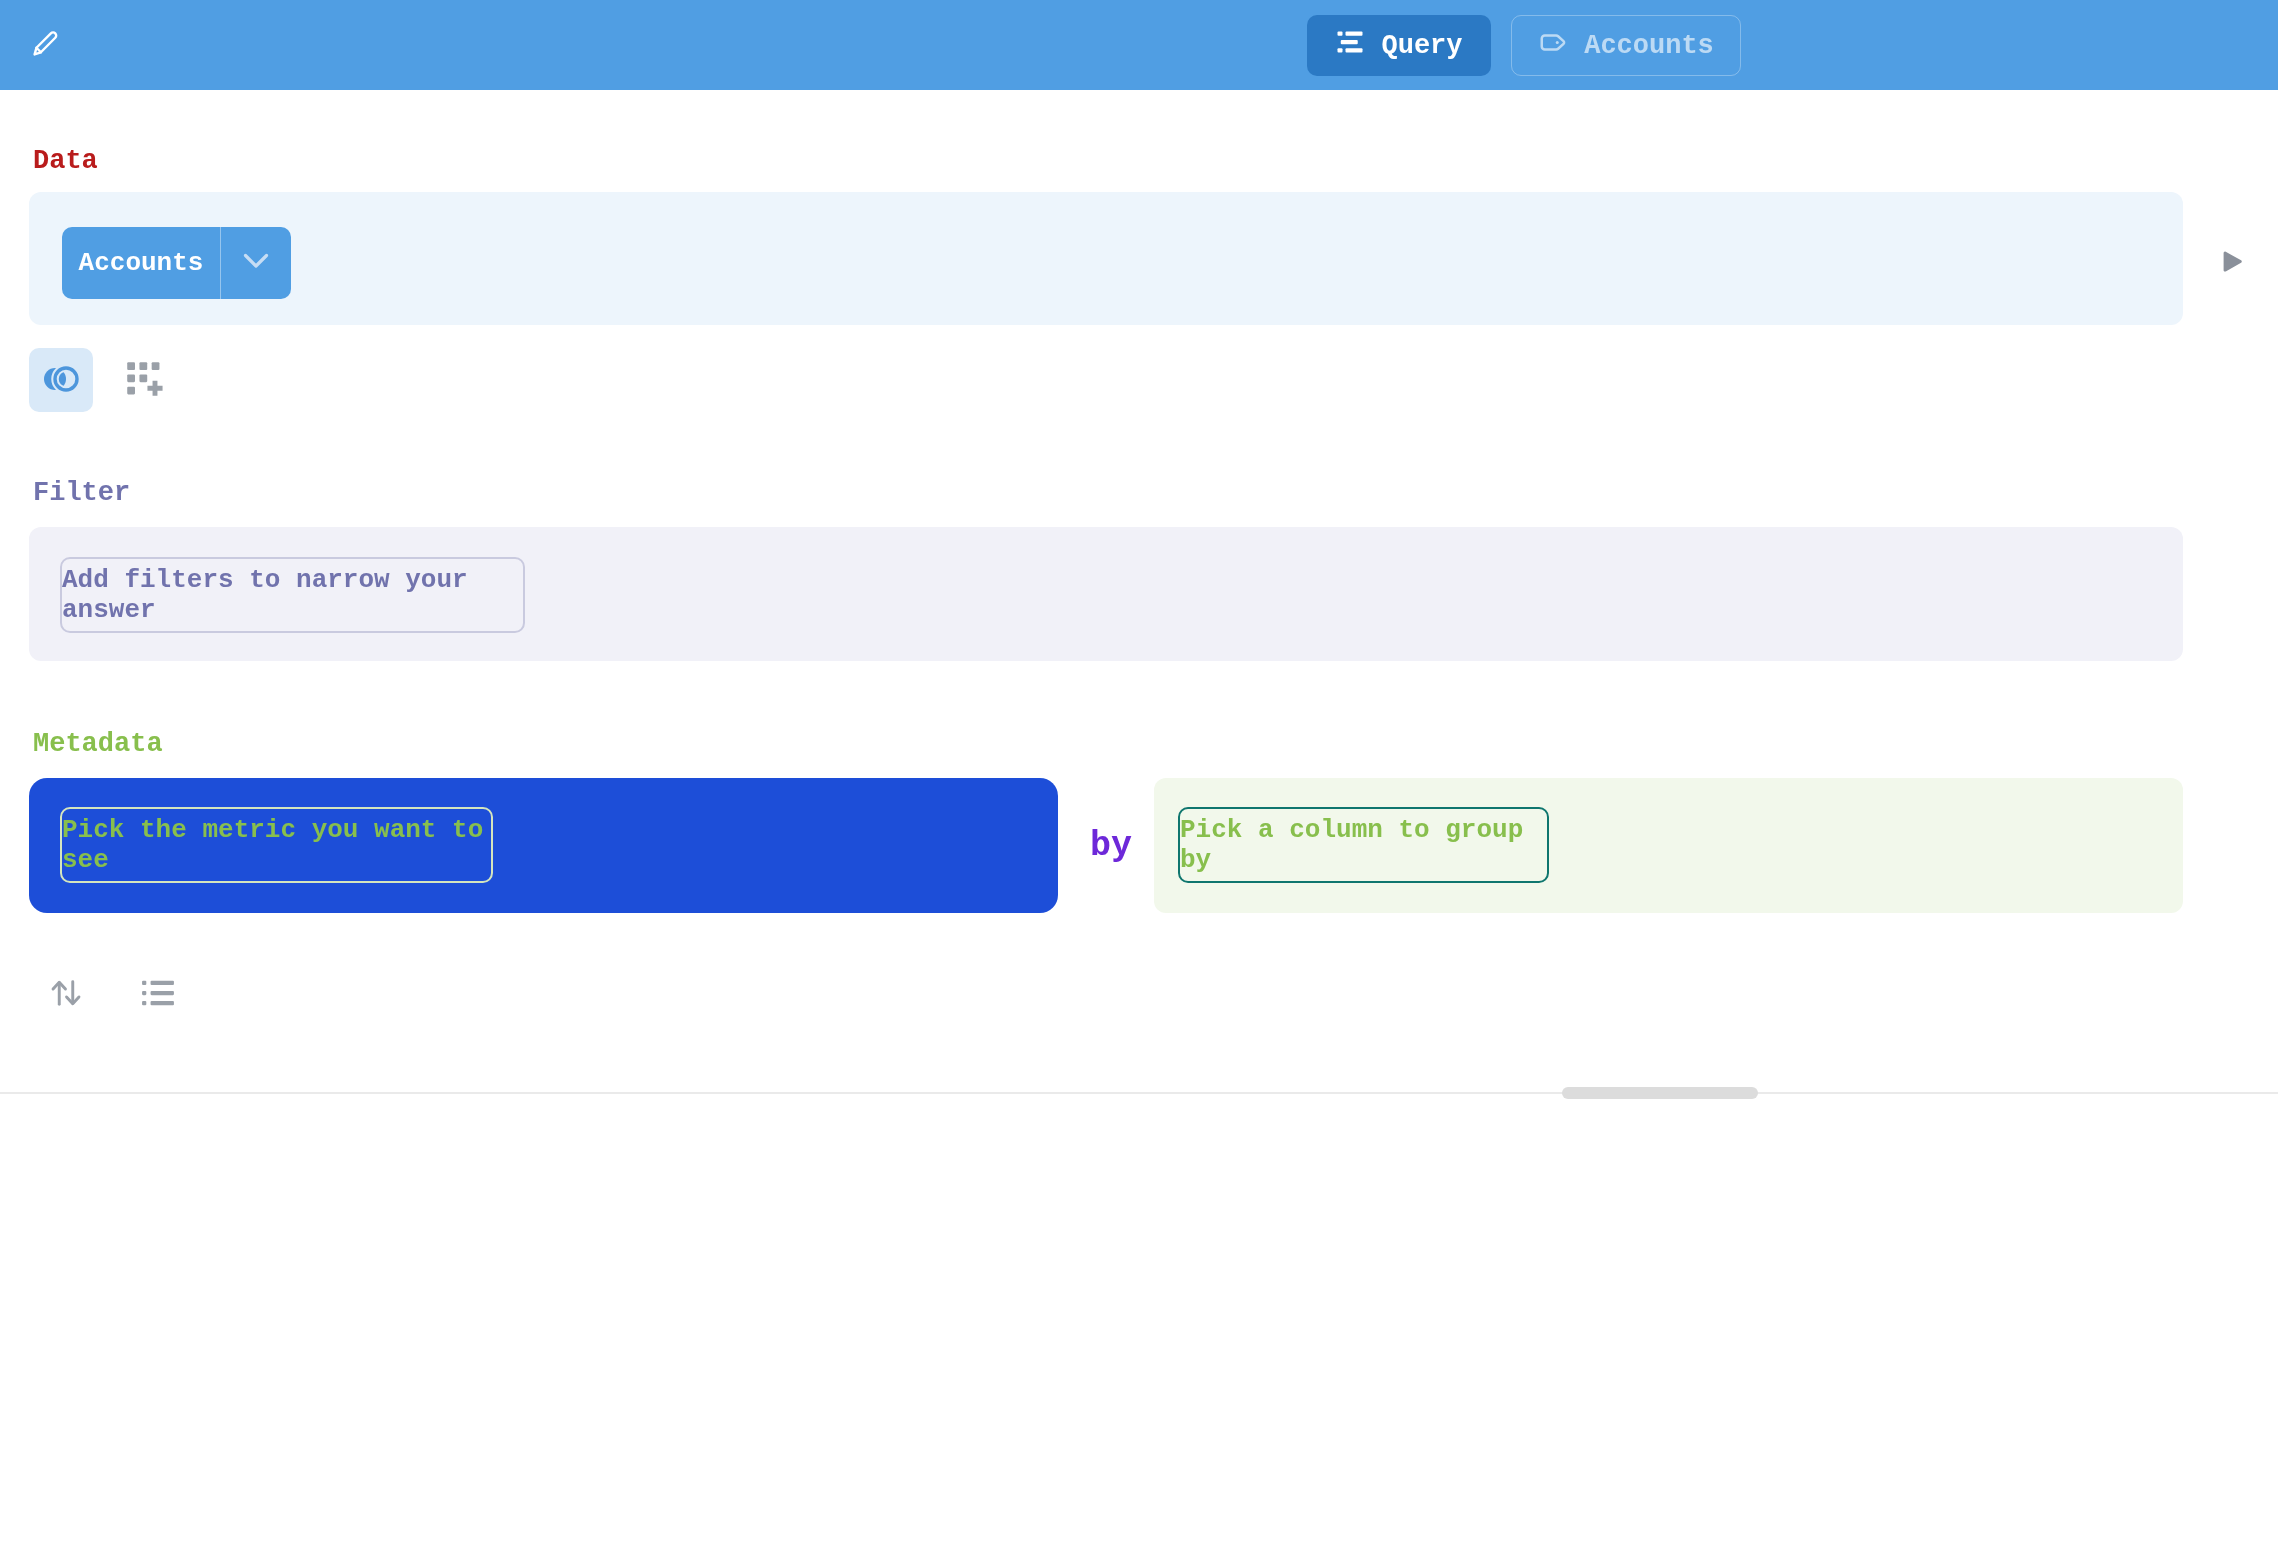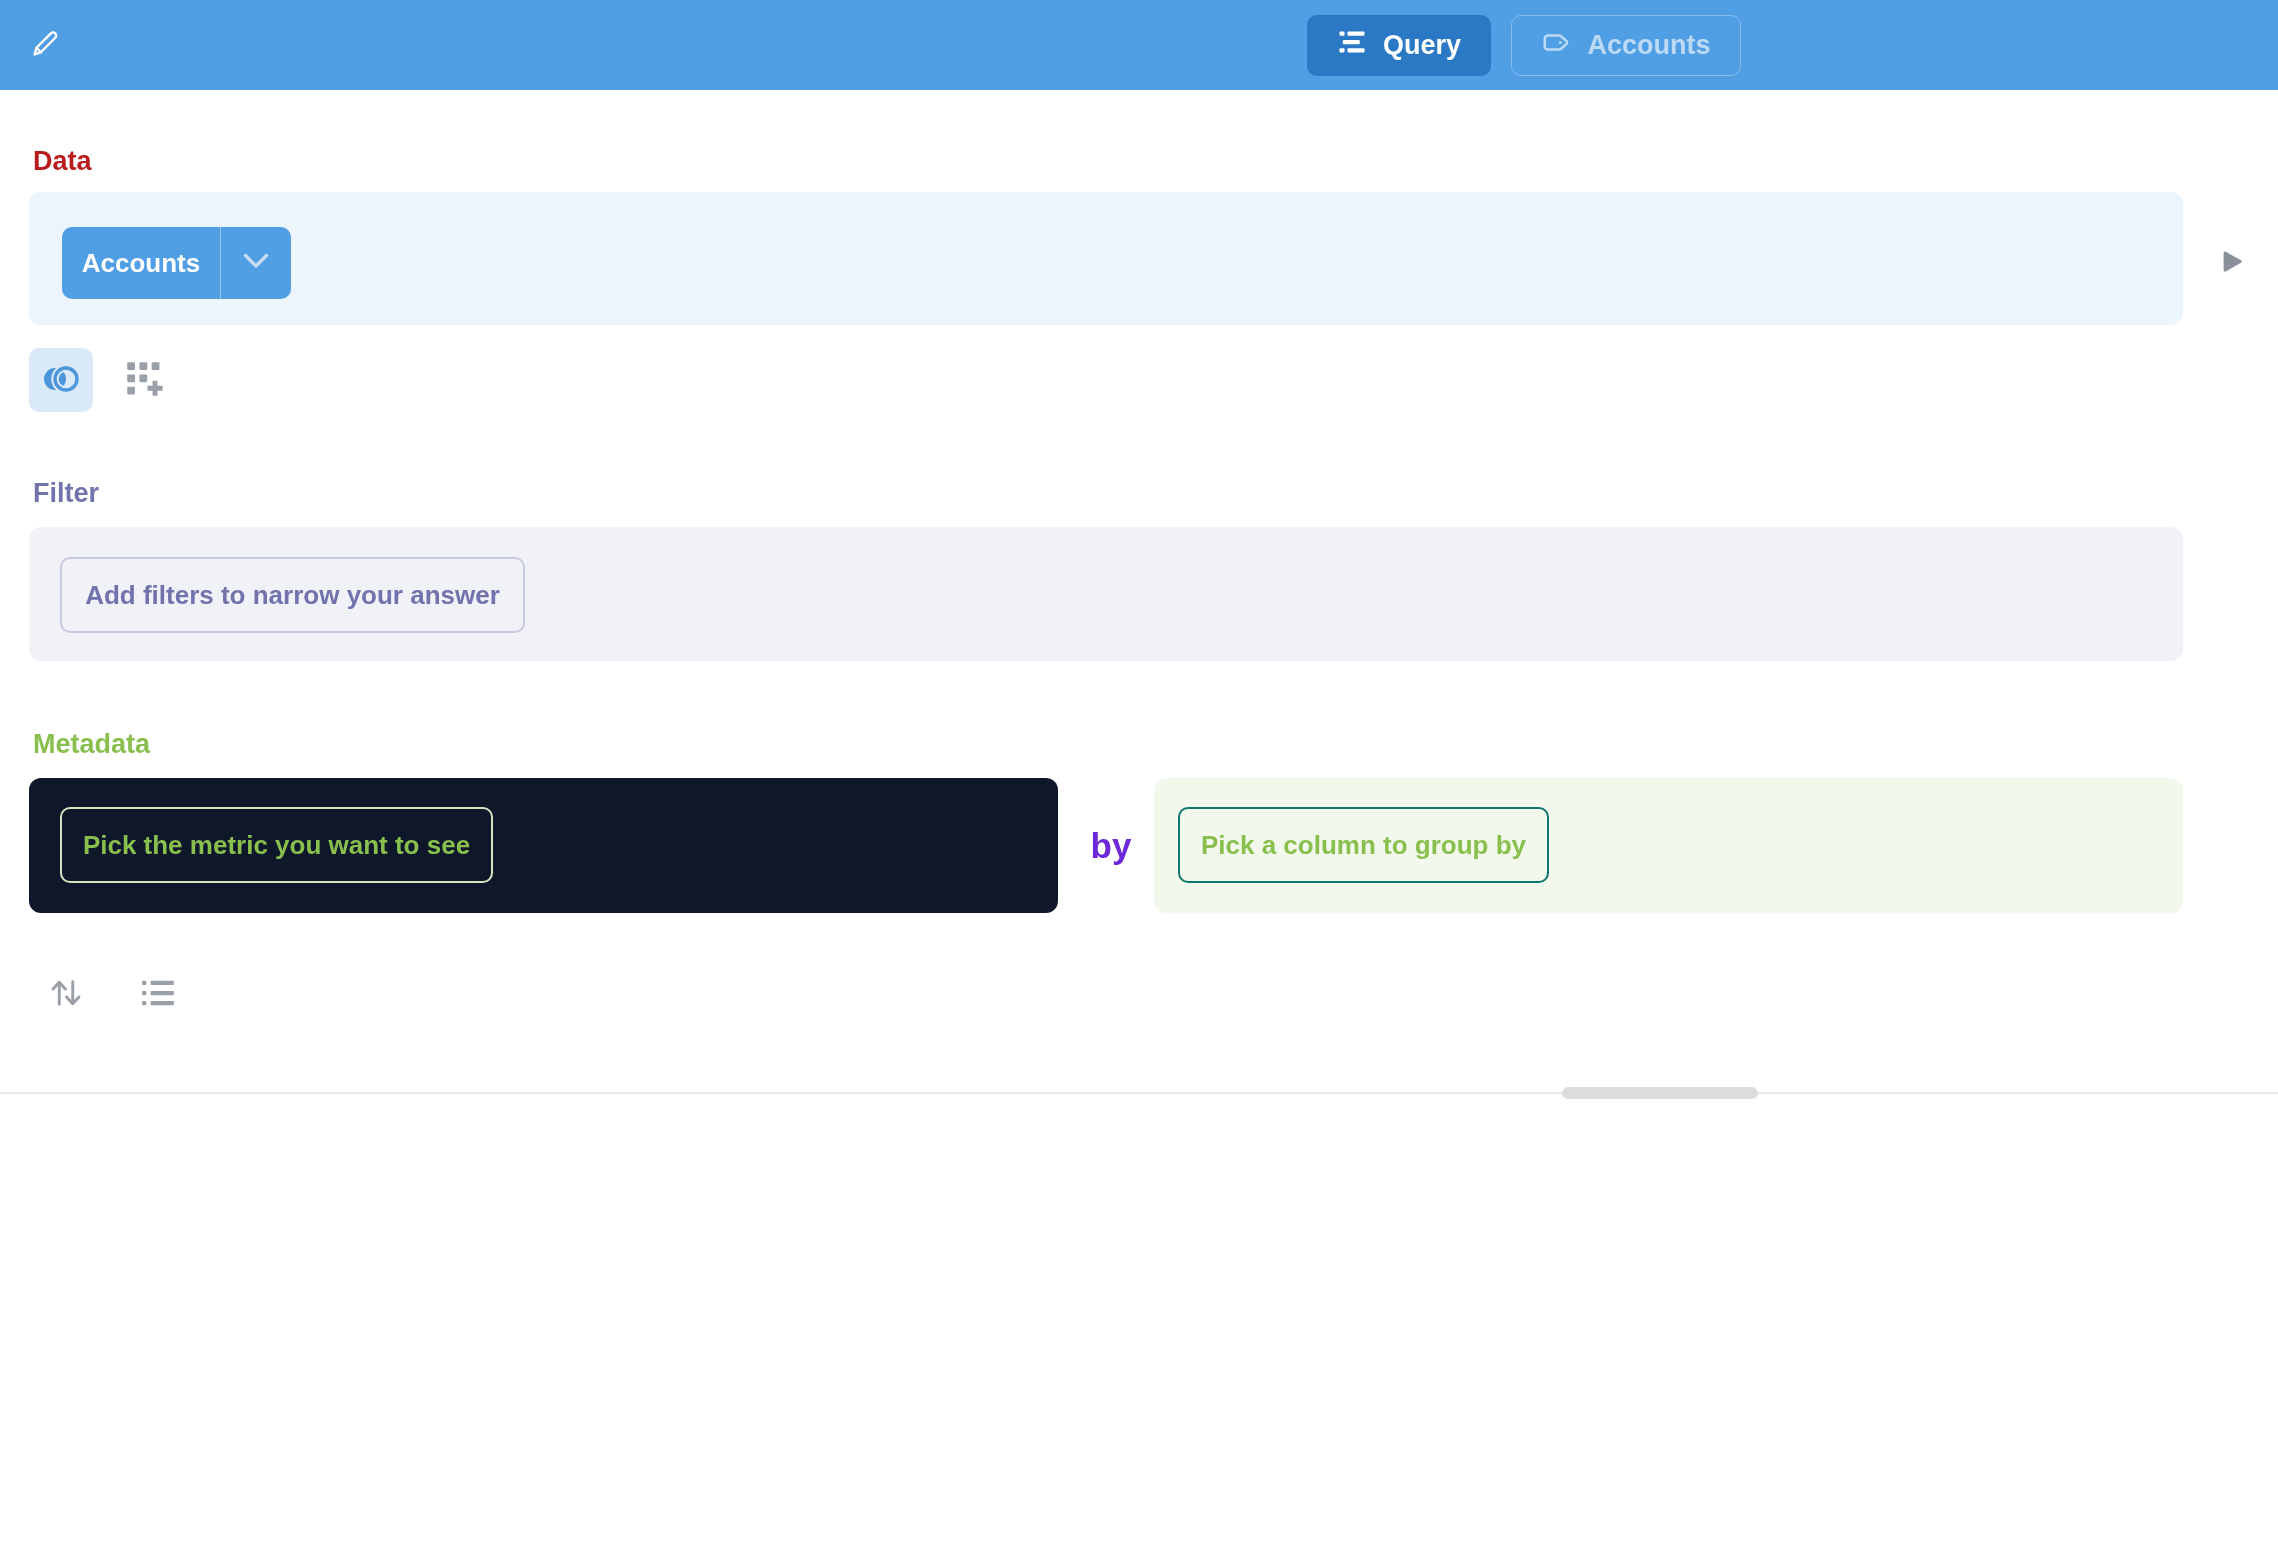--- a/index.html
+++ b/index.html
@@ -1,38 +1,38 @@
 <!DOCTYPE html>
 <html><head>
 <meta charset="utf-8">
 <style>
   html,body{margin:0;padding:0;background:#fff;}
   #app{
     position:relative;width:2278px;height:1198px;overflow:hidden;background:#ffffff;
-    font-family:Liberation Sans, sans-serif;
+    font-family:Liberation Mono, monospace;
   }
   
   .header{position:absolute;left:0;top:0;width:2278px;height:90px;background:#509EE3;}
   .pencil-btn{position:absolute;left:24px;top:24px;width:42px;height:42px;display:flex;align-items:center;justify-content:center;cursor:pointer;background:none;border:none;padding:0;}
   .tabs{position:absolute;left:1307px;top:15px;display:flex;gap:20px;}
   .tab{height:61px;border-radius:10px;display:inline-flex;align-items:center;justify-content:center;gap:16px;
        font-size:27px;font-weight:700;cursor:pointer;box-sizing:border-box;border:1px solid transparent;}
   .tab-query{width:184px;background:#2B79C4;color:#ffffff;}
   .tab-metadata{width:230px;background:transparent;color:rgba(255,255,255,0.62);border:1px solid rgba(255,255,255,0.30);}
   .tab svg{flex:0 0 auto;}
   
   .section-heading{position:absolute;left:33px;font-size:27px;font-weight:700;line-height:34px;margin:0;}
   .heading-data{top:144px;color:#b91c1c;}
   .heading-filter{top:476px;color:#7173AD;}
   .heading-summarize{top:727px;color:#88BF4D;}
   
   .panel{position:absolute;border-radius:12px;box-sizing:border-box;padding-left:45px;}
   .data-panel{left:29px;top:192px;width:2154px;height:133px;background:#EDF5FC;}
   .filter-panel{left:29px;top:527px;width:2154px;height:134px;background:#F1F1F8;}
-  .summarize-panel-left{left:29px;top:778px;width:1029px;height:135px;background:#0f172a;}
+  .summarize-panel-left{left:29px;top:778px;width:1029px;height:135px;background:#1d4ed8;border-radius:18px;}
   .summarize-panel-right{left:1154px;top:778px;width:1029px;height:135px;background:#F2F8EB;}
   
   .accounts-btn{position:absolute;left:33px;top:35px;height:72px;display:flex;background:#509EE3;border-radius:10px;overflow:hidden;cursor:pointer;}
   .accounts-label-seg{width:158px;display:flex;align-items:center;justify-content:center;color:#fff;font-size:26px;font-weight:700;}
   .accounts-chevron-seg{width:70px;display:flex;align-items:center;justify-content:center;border-left:1px solid rgba(255,255,255,0.40);cursor:pointer;}
   
   .preview-run-btn{position:absolute;left:2216px;top:248px;width:32px;height:32px;background:none;border:none;padding:0;display:flex;align-items:center;justify-content:center;cursor:pointer;}
   
   .join-btn{position:absolute;left:29px;top:348px;width:64px;height:64px;background:#D9E9F8;border:none;border-radius:10px;display:flex;align-items:center;justify-content:center;cursor:pointer;padding:0;}
   .custom-col-btn{position:absolute;left:120px;top:356px;width:50px;height:50px;background:none;border:none;display:flex;align-items:center;justify-content:center;cursor:pointer;padding:0;}

